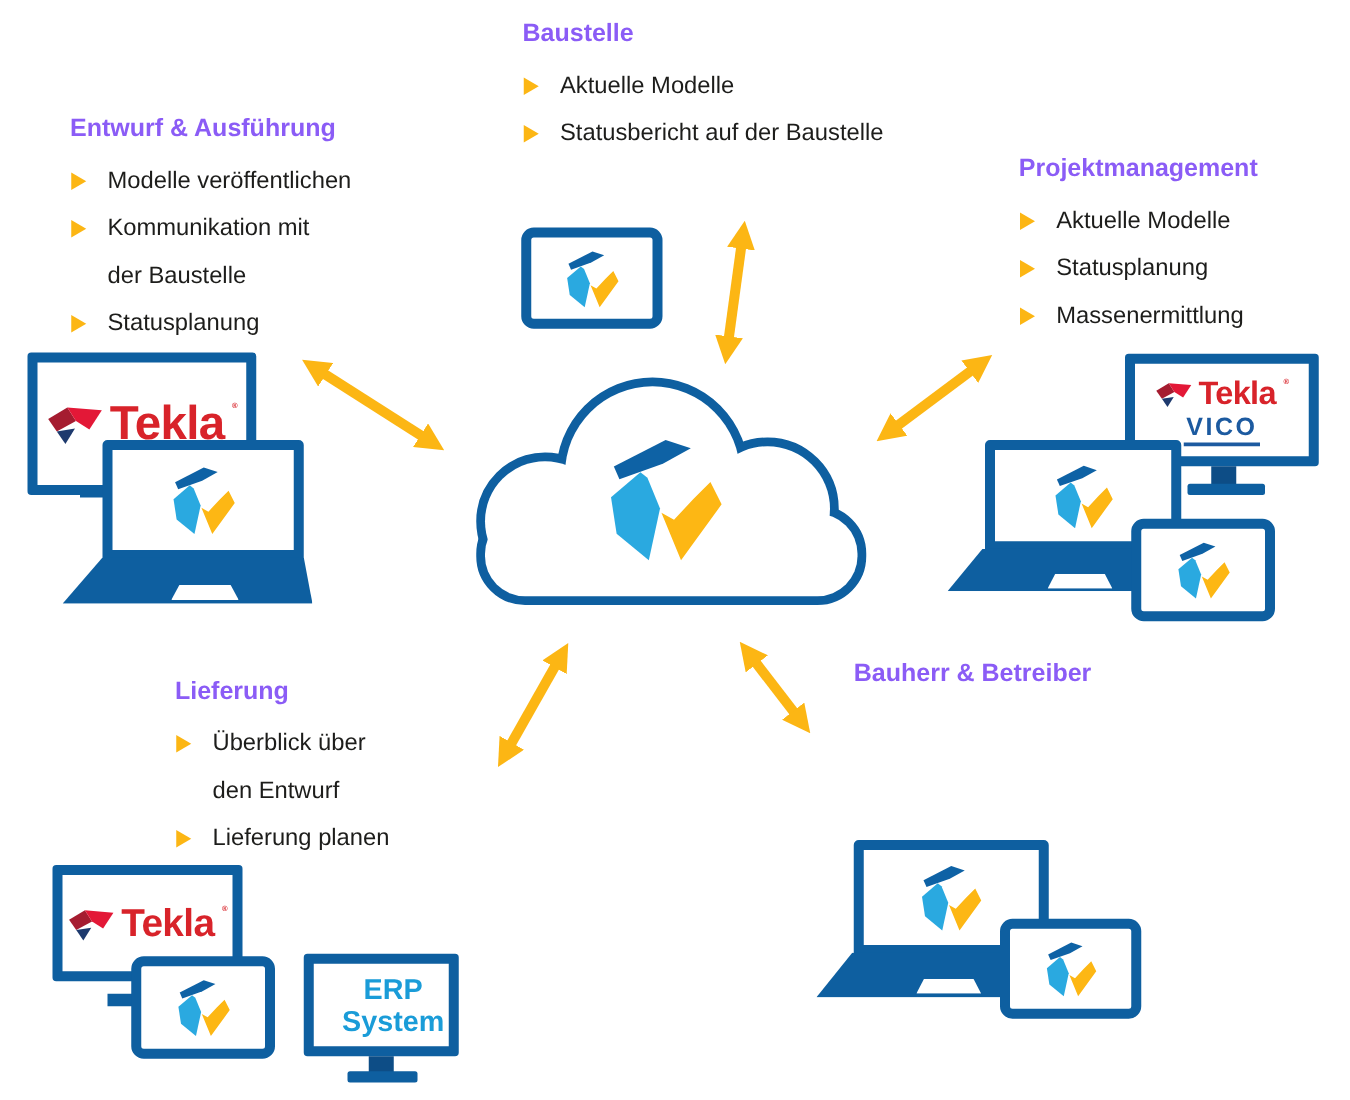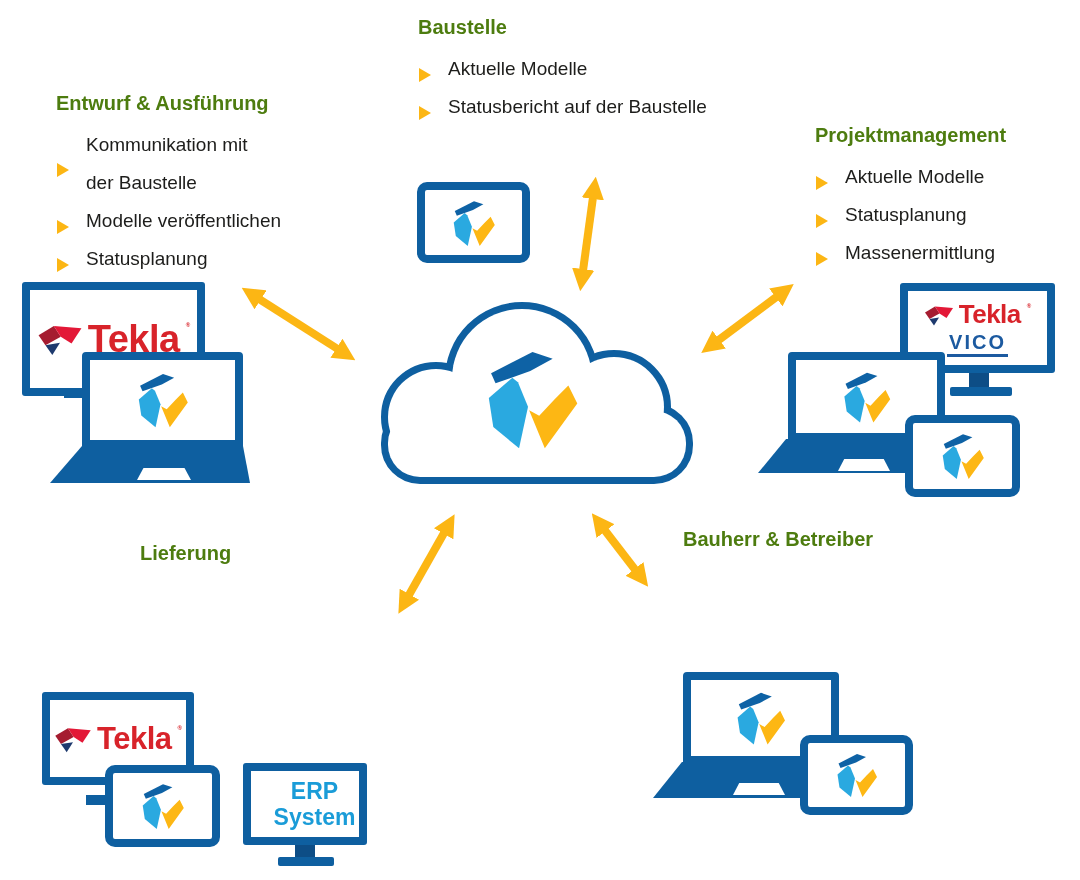--- a/index.html
+++ b/index.html
@@ -2,23 +2,23 @@
 <html><head>
 <meta charset="utf-8">
 <style>
   html,body{margin:0;padding:0;background:#fff;}
   #canvas{
     position:relative;width:1080px;height:880px;background:#fff;overflow:hidden;
     font-family:"Liberation Sans",sans-serif;color:#1d1d1b;
   }
   .abs{position:absolute;}
   
-  .group h3{margin:0 0 8px 0;font-size:20px;line-height:30px;font-weight:700;color:#4d7c0f;}
+  .group h3{margin:0 0 8px 0;font-size:20px;line-height:30px;font-weight:700;color:#8b5cf6;}
   .group ul{list-style:none;margin:0;padding:0;}
-  .group li{display:flex;align-items:center;}
+  .group li{display:flex;align-items:flex-start;}
   .tri{flex:0 0 auto;width:0;height:0;margin:12px 17px 0 1px;
        border-top:7px solid transparent;border-bottom:7px solid transparent;
        border-left:12px solid #fcb614;}
   .txt{font-size:19px;line-height:38px;white-space:nowrap;}
   .txt.wrap180{white-space:normal;max-width:182px;}
   .txt.wrap140{white-space:normal;max-width:142px;}
   
   .monitor,.tablet,.lapscreen{box-sizing:border-box;background:#fff;border:8px solid #0e5fa0;
        display:flex;align-items:center;justify-content:center;}
   .monitor{border-radius:3px;}
@@ -69,25 +69,25 @@
           <span class="txt">Statusbericht auf der Baustelle</span>
         </li>
     </ul>
   </div>
 
   <div class="group abs" style="left:56px;top:88px;width:300px;">
     <h3>Entwurf &amp; Ausführung</h3>
     <ul>
       <li>
           <span class="tri"></span>
+          <span class="txt">Modelle veröffentlichen</span>
+        </li>
+      <li>
+          <span class="tri"></span>
           <span class="txt wrap180">Kommunikation mit der Baustelle</span>
-        </li>
-      <li>
-          <span class="tri"></span>
-          <span class="txt">Modelle veröffentlichen</span>
         </li>
       <li>
           <span class="tri"></span>
           <span class="txt">Statusplanung</span>
         </li>
     </ul>
   </div>
 
   <div class="group abs" style="left:815px;top:120px;width:260px;">
     <h3>Projektmanagement</h3>
@@ -102,20 +102,30 @@
         </li>
       <li>
           <span class="tri"></span>
           <span class="txt">Massenermittlung</span>
         </li>
     </ul>
   </div>
 
   <div class="group abs" style="left:140px;top:538px;width:260px;">
     <h3>Lieferung</h3>
+    <ul>
+      <li>
+          <span class="tri"></span>
+          <span class="txt wrap140">Überblick über den Entwurf</span>
+        </li>
+      <li>
+          <span class="tri"></span>
+          <span class="txt">Lieferung planen</span>
+        </li>
+    </ul>
   </div>
 
   <div class="group abs" style="left:683px;top:524px;width:380px;">
     <h3>Bauherr &amp; Betreiber</h3>
   </div>
 
   <div class="abs" style="left:372px;top:293px;width:330px;height:192px;z-index:1;">
     <svg width="330" height="192" viewBox="0 0 330 192">
       <g fill="none" stroke="#0e5fa0" stroke-width="14">
         <circle cx="64" cy="124" r="48"></circle>

